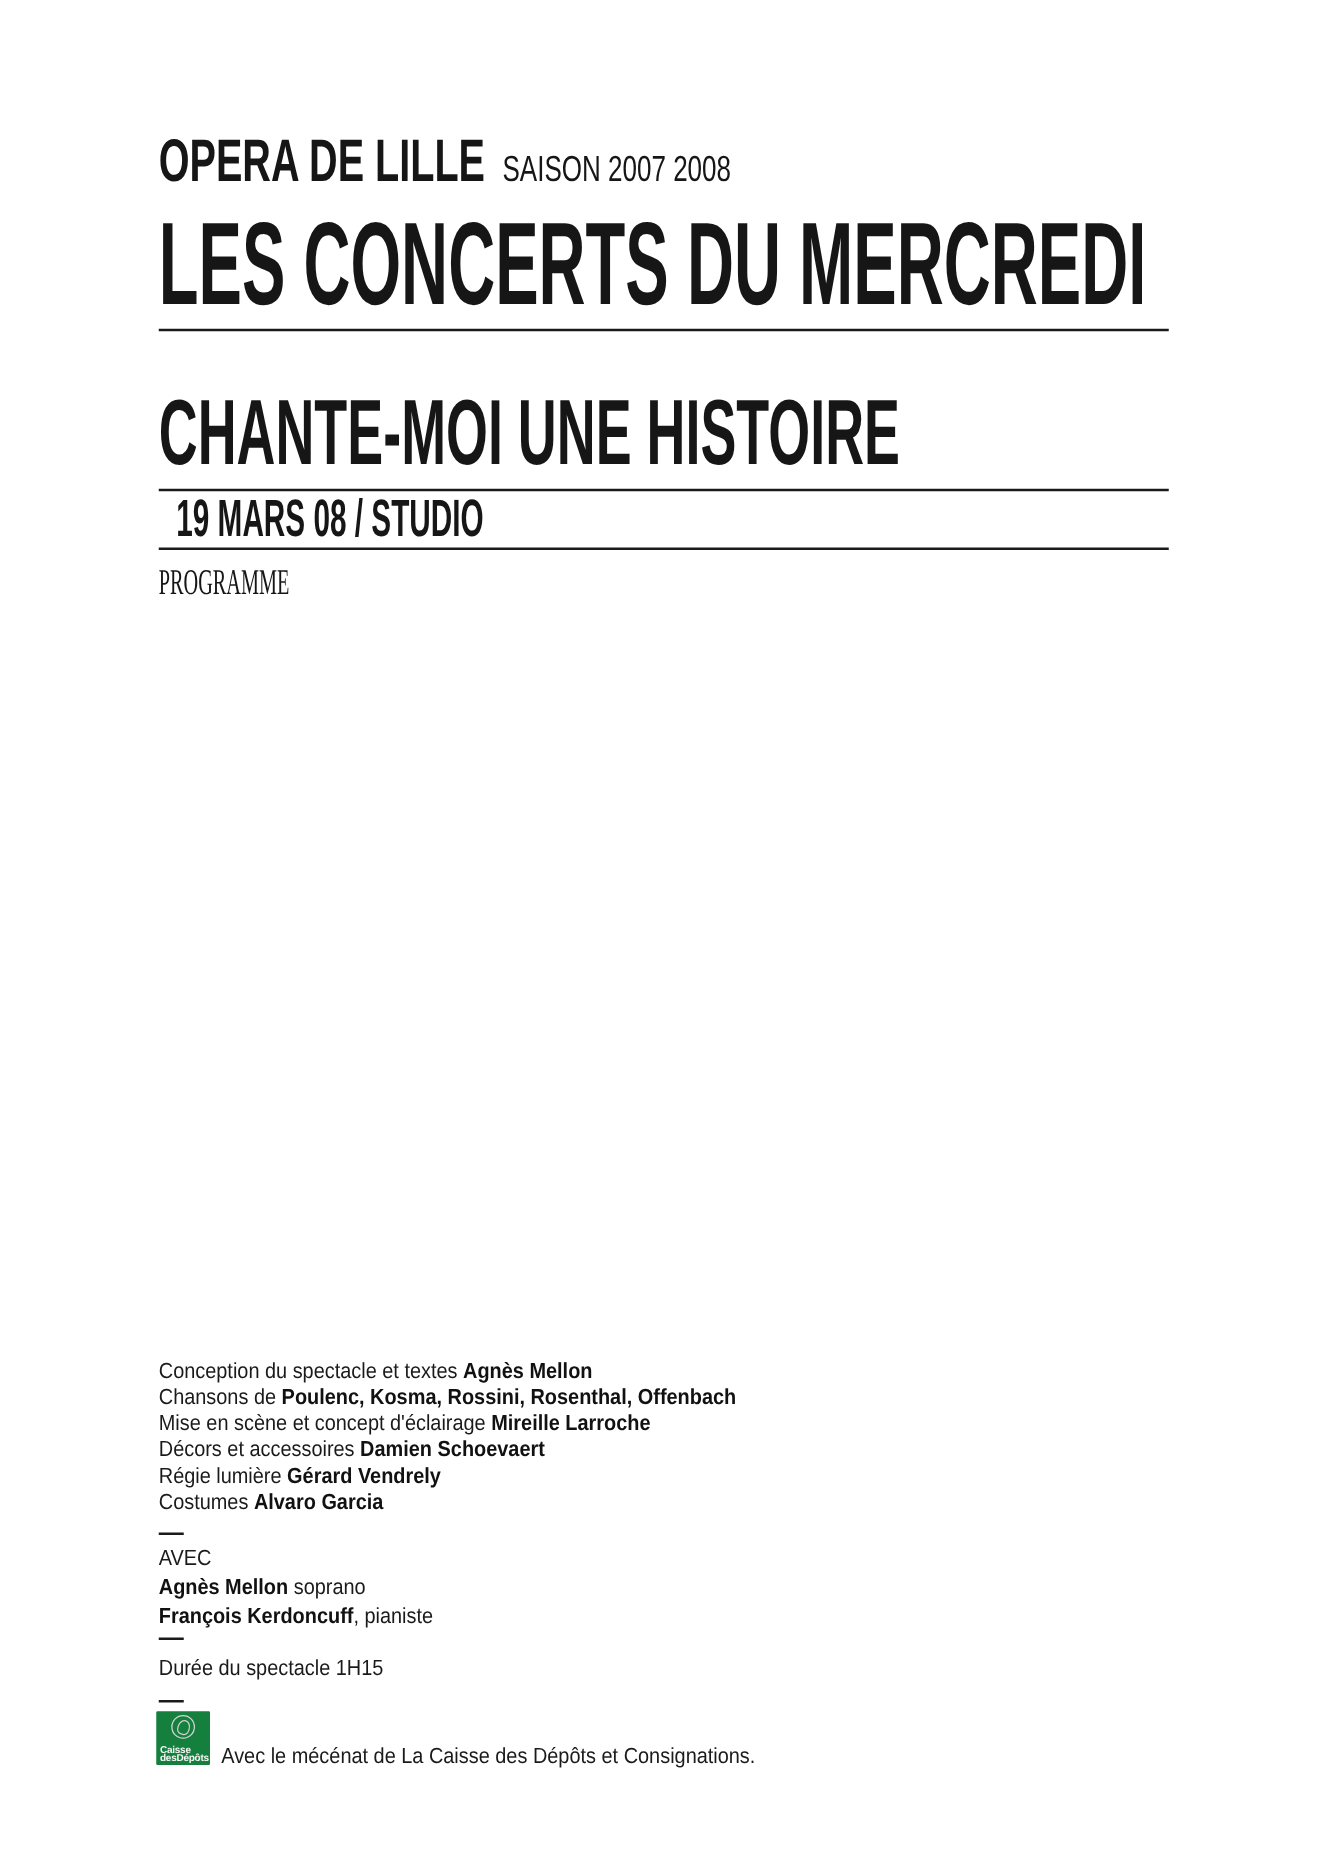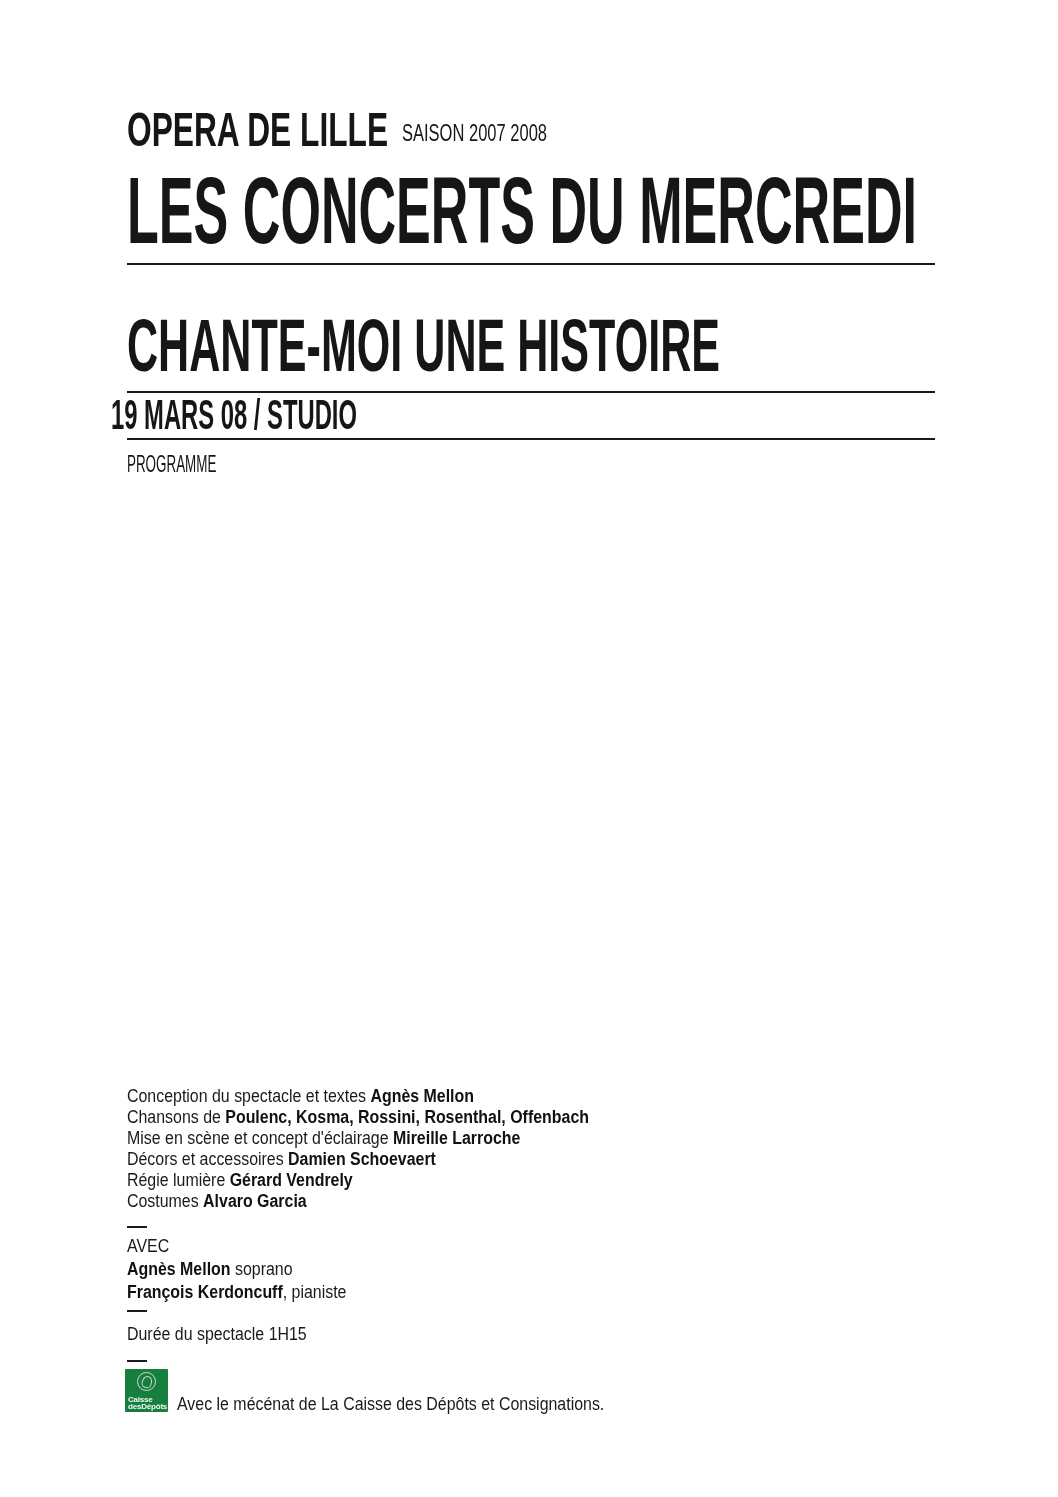--- a/index.html
+++ b/index.html
@@ -45,43 +45,43 @@
   }
 </style>
 </head>
 <body>
 
 <div class="page">
 
   <div class="abs headline" style="left:127px;top:62px;font-size:48px;">
     <span class="nowrap" style="transform: scaleX(0.659794);">OPERA DE LILLE</span>
   </div>
-  <div class="abs headline light" style="left:402px;top:78px;font-size:23px;">
+  <div class="abs headline light" style="left:402px;top:78px;font-size:29px;">
     <span class="nowrap" style="transform: scaleX(0.717711);">SAISON 2007 2008</span>
   </div>
 
   <div class="abs headline" style="left:127px;top:120px;font-size:94px;">
     <span class="nowrap" style="transform: scaleX(0.554094);">LES CONCERTS DU MERCREDI</span>
   </div>
 
   <div class="rule" style="top:219px;"></div>
 
   <div class="abs headline" style="left:127px;top:265px;font-size:74px;">
     <span class="nowrap" style="transform: scaleX(0.582381);">CHANTE-MOI UNE HISTOIRE</span>
   </div>
 
   <div class="rule" style="top:347px;"></div>
 
-  <div class="abs headline" style="left:111px;top:350px;font-size:42px;">
+  <div class="abs headline" style="left:141px;top:350px;font-size:42px;">
     <span class="nowrap" style="transform: scaleX(0.566677);">19 MARS 08 / STUDIO</span>
   </div>
 
   <div class="rule" style="top:394px;"></div>
 
-  <div class="abs headline light" style="left:127px;top:408px;font-size:24px;">
+  <div class="abs headline light" style="left:127px;top:408px;font-size:29px;font-family:Liberation Serif, serif;">
     <span class="nowrap" style="transform: scaleX(0.558591);">PROGRAMME</span>
   </div>
 
   <div class="bodyblock" style="top:1042px;">
     <div><span>Conception du spectacle et textes </span><b>Agnès Mellon</b></div>
     <div><span>Chansons de </span><b>Poulenc, Kosma, Rossini, Rosenthal, Offenbach</b></div>
     <div><span>Mise en scène et concept d'éclairage </span><b>Mireille Larroche</b></div>
     <div><span>Décors et accessoires </span><b>Damien Schoevaert</b></div>
     <div><span>Régie lumière </span><b>Gérard Vendrely</b></div>
     <div><span>Costumes </span><b>Alvaro Garcia</b></div>

